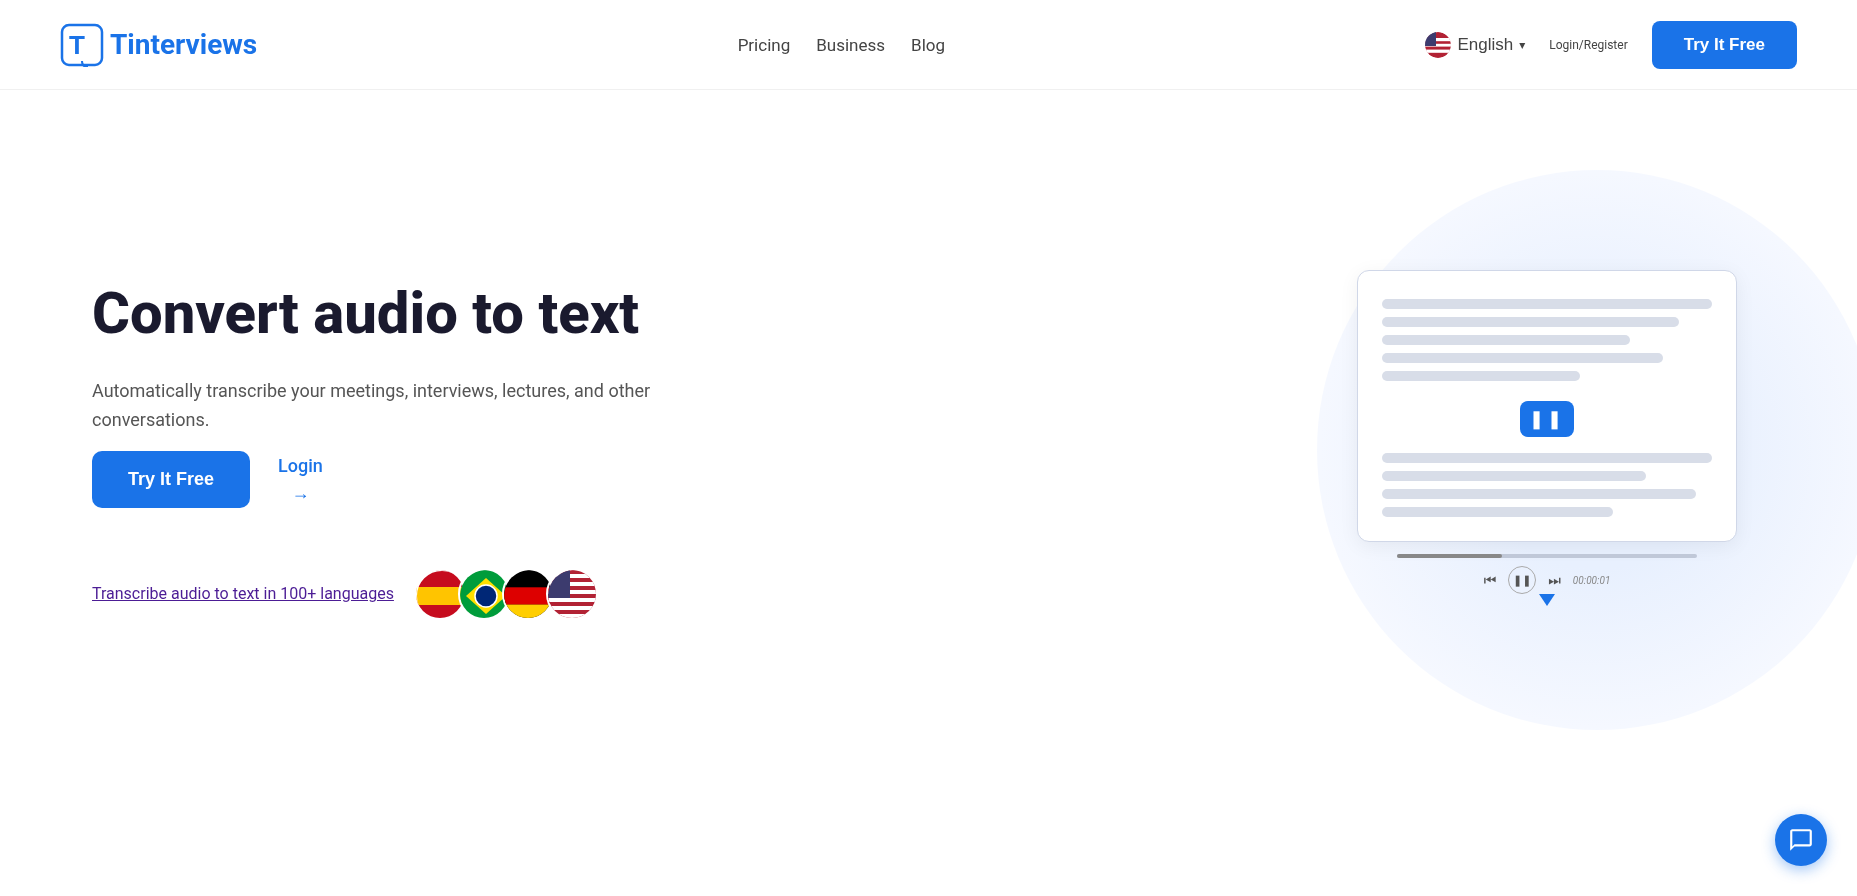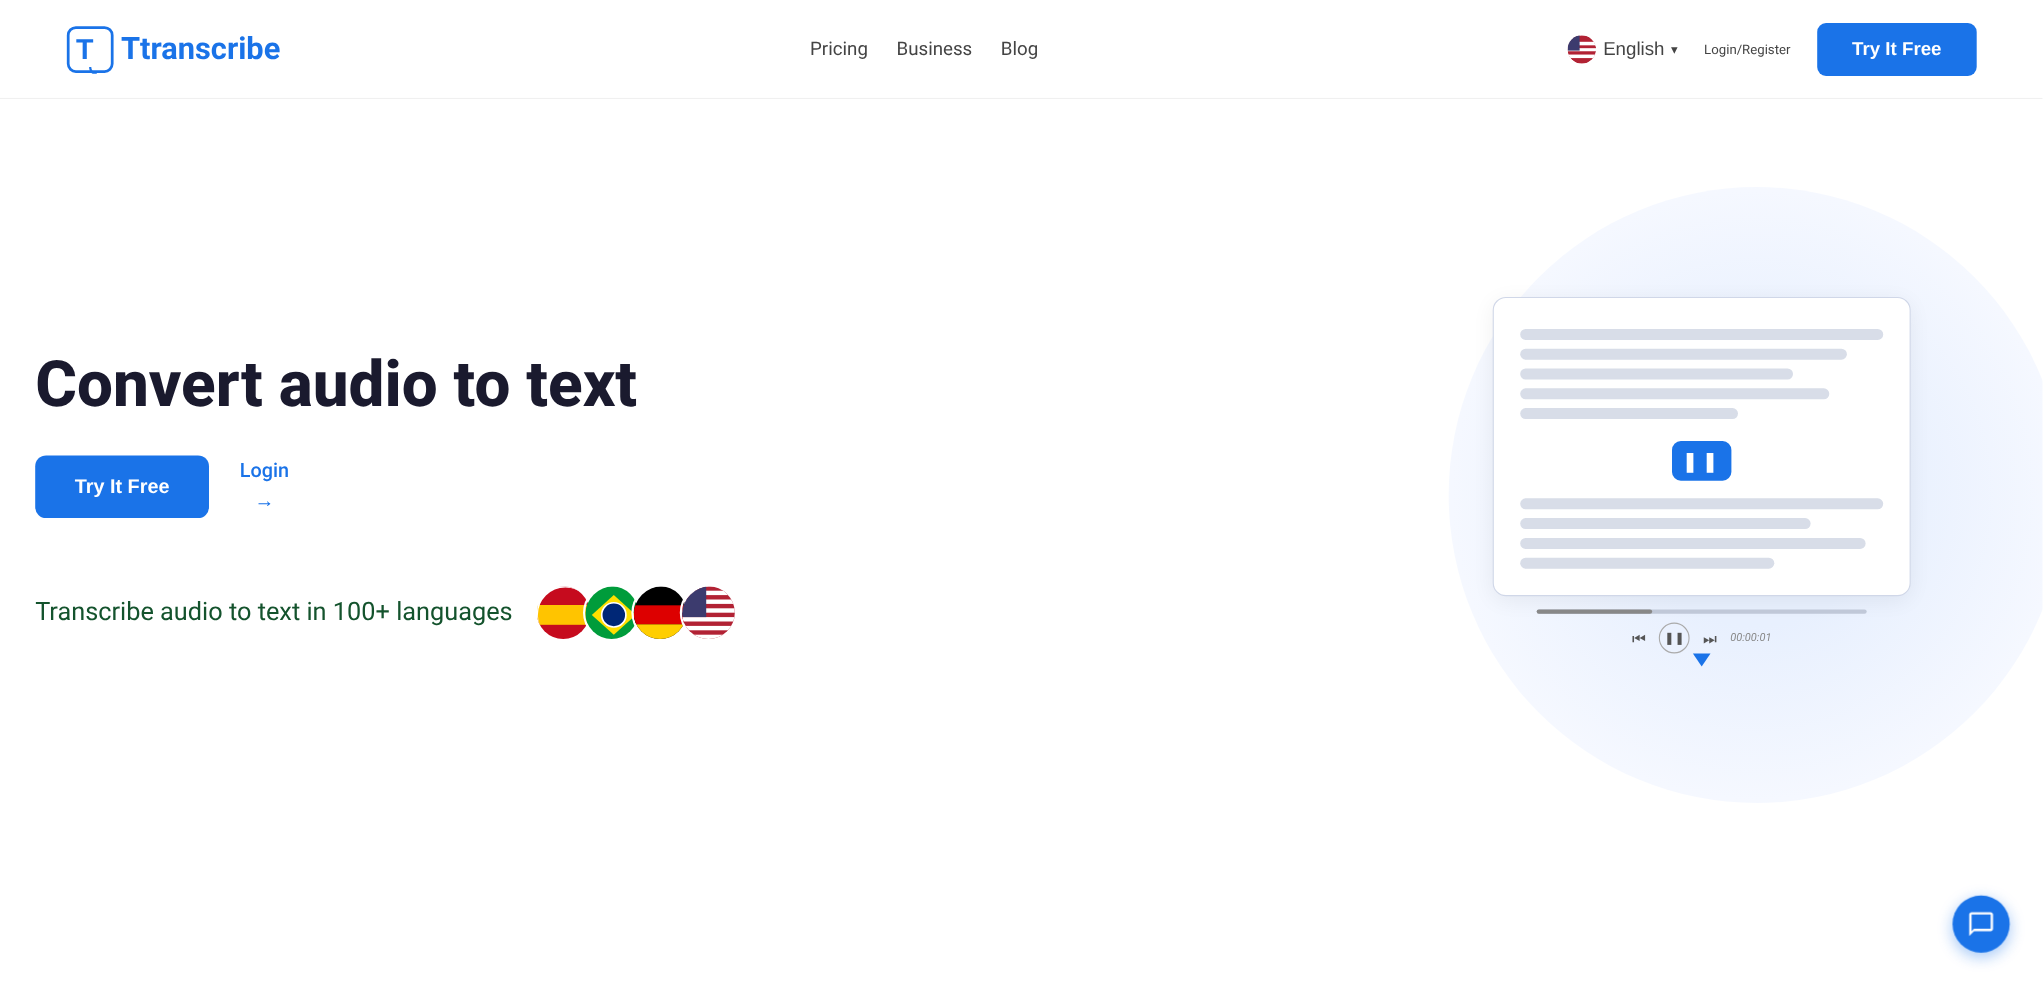--- a/index.html
+++ b/index.html
@@ -84,21 +84,21 @@
       font-size: 17px;
       font-weight: 600;
       cursor: pointer;
     }
 
     
     .hero {
       display: flex;
       align-items: center;
       justify-content: space-between;
-      padding: 60px 60px 40px 32px;
+      padding: 60px 60px 40px 92px;
       min-height: 700px;
       position: relative;
       overflow: hidden;
     }
     .hero-left {
       max-width: 680px;
       z-index: 2;
     }
     .hero-title {
       font-size: 58px;
@@ -147,22 +147,23 @@
       flex-direction: column;
     }
 
     
     .lang-row {
       display: flex;
       align-items: center;
       gap: 20px;
     }
     .lang-label {
-      font-size: 23px;
-      color: #14532d;
+      font-size: 16px;
+      color: #4c1d95;
+      text-decoration: underline;
     }
     .flag-row {
       display: flex;
     }
     .flag-item {
       width: 52px;
       height: 52px;
       border-radius: 50%;
       overflow: hidden;
       border: 2px solid #fff;
@@ -323,21 +324,21 @@
 
 <nav>
   <a class="logo-wrap" href="#">
     <svg class="logo-icon" viewBox="0 0 44 44" fill="none" xmlns="http://www.w3.org/2000/svg">
       <rect width="44" height="44" rx="8" fill="none"></rect>
       <rect x="2" y="2" width="40" height="40" rx="7" fill="none" stroke="#1a73e8" stroke-width="2.5"></rect>
       <text x="9" y="31" font-size="26" font-weight="900" fill="#1a73e8" font-family="Arial">T</text>
       <path d="M22 38 Q22 44 28 44" stroke="#1a73e8" stroke-width="2" fill="none"></path>
     </svg>
     <span class="logo-text">
-      <span style="color:#1a73e8">T</span><span>transcribe</span>
+      <span style="color:#1a73e8">T</span><span>interviews</span>
     </span>
   </a>
 
   <ul class="nav-links">
     <li>
       <a href="#">Pricing</a>
     </li>
     <li>
       <a href="#">Business</a>
     </li>
@@ -363,20 +364,21 @@
       <span style="font-size:12px;">▾</span>
     </button>
     <a href="#" class="login-link">Login/Register</a>
     <button class="try-btn-nav">Try It Free</button>
   </div>
 </nav>
 
 <section class="hero">
   <div class="hero-left">
     <h1 class="hero-title">Convert audio to text</h1>
+    <p class="hero-subtitle">Automatically transcribe your meetings, interviews, lectures, and other conversations.</p>
 
     <div class="hero-buttons">
       <button class="try-btn-hero">Try It Free</button>
       <a class="login-arrow" href="#">
         <span>Login</span>
         <span>→</span>
       </a>
     </div>
 
     <div class="lang-row">

